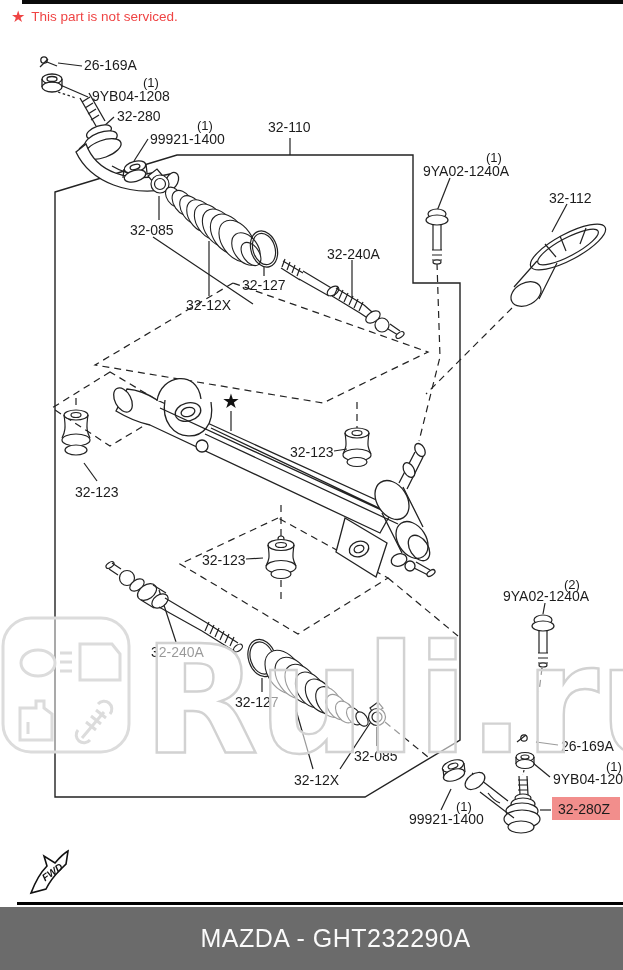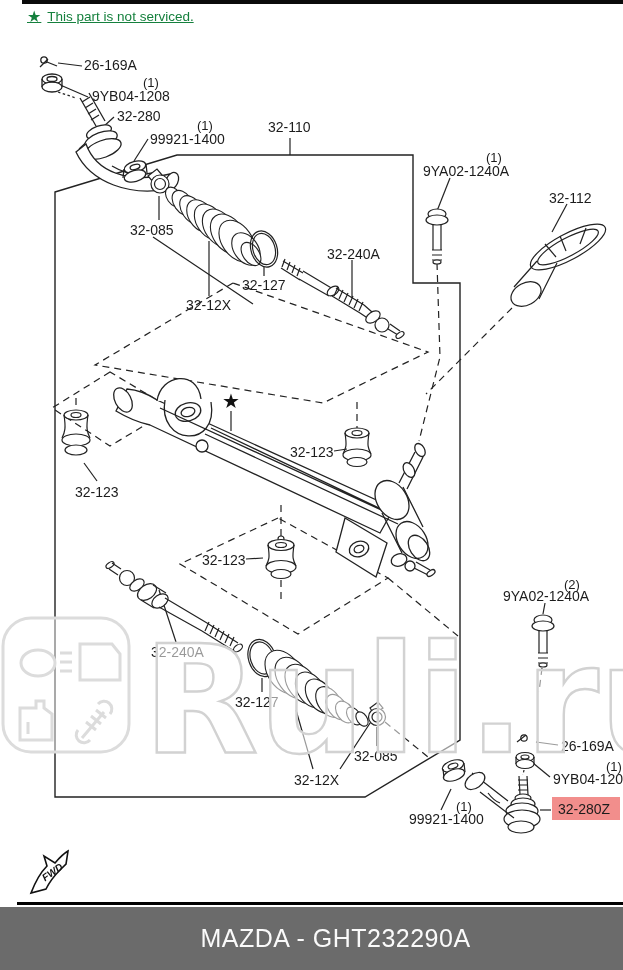--- a/index.html
+++ b/index.html
@@ -1,19 +1,19 @@
 <!DOCTYPE html>
 <html><head>
 <meta charset="utf-8">
 <style>
   html,body{margin:0;padding:0;background:#fff;}
   #stage{position:relative;width:623px;height:970px;background:#fff;overflow:hidden;
          font-family:"Liberation Sans",sans-serif;}
   #topbar{position:absolute;left:22px;top:0;width:601px;height:4px;background:#0a0a0a;}
-  #hdr{position:absolute;left:27px;top:7px;color:#15803d;white-space:nowrap;text-decoration:underline;}
+  #hdr{position:absolute;left:11px;top:7px;color:#ef4444;white-space:nowrap;}
   #hdr .star{font-size:16px;vertical-align:-1px;}
   #hdr .note{font-size:13.5px;margin-left:6px;}
   svg text.lbl{font-family:"Liberation Sans",sans-serif;font-size:14px;fill:#1c1c1c;}
   svg text.qty{font-family:"Liberation Sans",sans-serif;font-size:13px;fill:#1c1c1c;}
   svg text.starmark{font-size:20px;fill:#111;}
   svg text.wm-text{font-family:"DejaVu Sans",sans-serif;font-weight:bold;font-size:150px;
         fill:rgba(255,255,255,0.55);stroke:#d2d2d2;stroke-width:2.4px;}
   svg text.fwd-txt{font-family:"Liberation Sans",sans-serif;font-style:italic;font-weight:bold;
         font-size:10px;fill:#111;}
   #rule{position:absolute;left:17px;top:902px;width:606px;height:3px;background:#000;}

